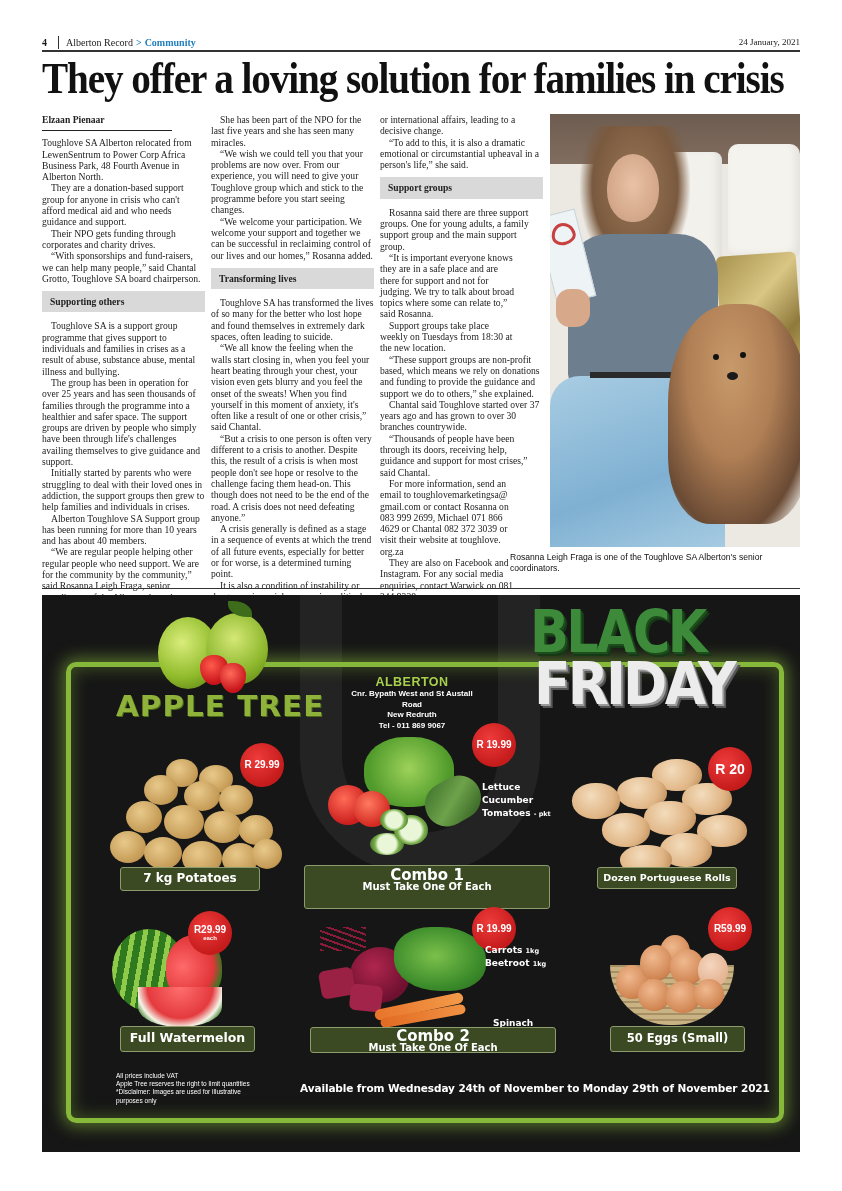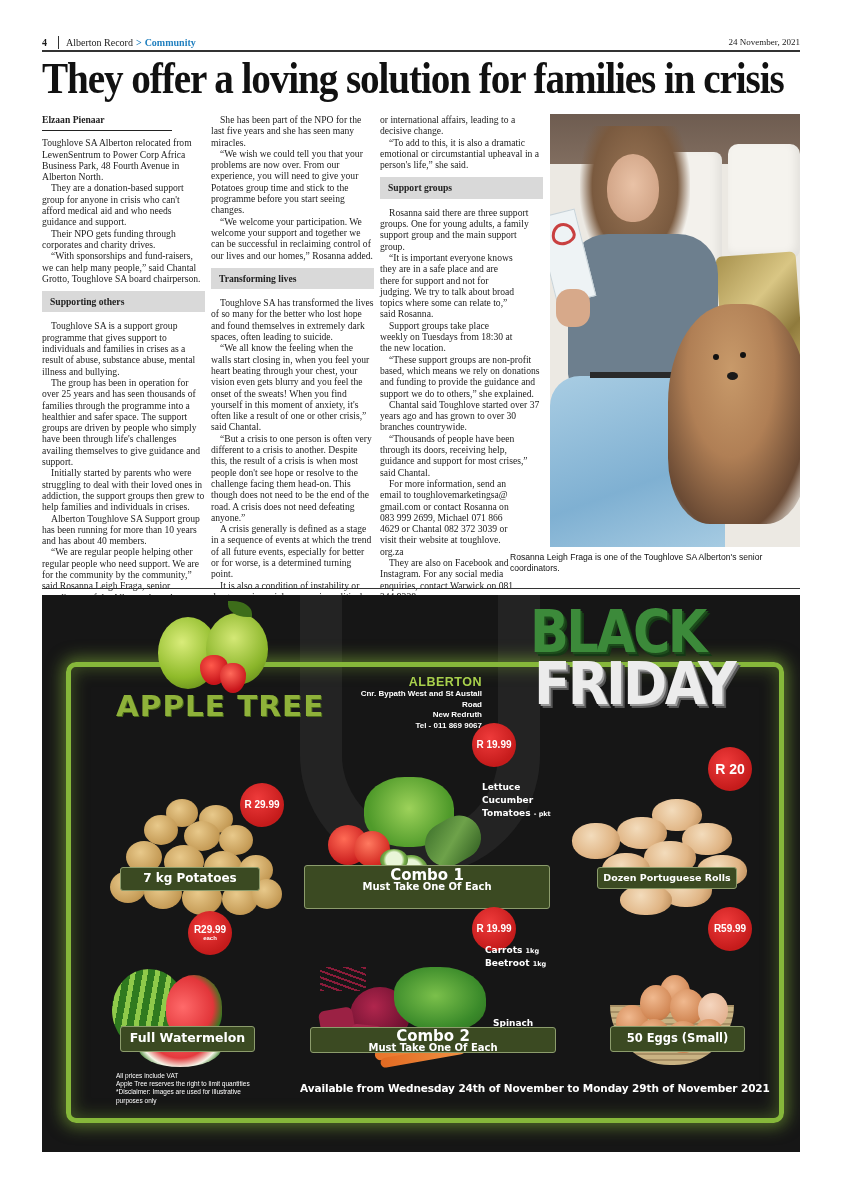--- a/index.html
+++ b/index.html
@@ -56,29 +56,29 @@
   .ad .bigU { position: absolute; left: 258px; top: -40px; width: 240px; height: 320px; border: 42px solid #232323; border-top: none; border-radius: 0 0 130px 130px; }
   .ad .frame { position: absolute; left: 24px; top: 67px; width: 718px; height: 461px; border: 5px solid #86b83a; border-radius: 10px; box-shadow: 0 0 16px 4px rgba(134,184,58,.55), inset 0 0 16px 2px rgba(134,184,58,.35); }
   .ad .apple { position: absolute; left: 116px; top: 12px; width: 110px; height: 90px; }
   .ad .apple .a1 { position: absolute; left: 0; top: 10px; width: 60px; height: 72px; background: radial-gradient(circle at 40% 35%, #d9ec7a, #8fbb2a 60%, #557a14); border-radius: 50%; }
   .ad .apple .a2 { position: absolute; left: 48px; top: 6px; width: 62px; height: 72px; background: radial-gradient(circle at 45% 35%, #d4e876, #8ab52a 60%, #557a14); border-radius: 50%; }
   .ad .apple .leaf { position: absolute; left: 70px; top: -6px; width: 24px; height: 16px; background: #3d6d1a; border-radius: 0 80% 0 80%; }
   .ad .apple .straw1 { position: absolute; left: 42px; top: 48px; width: 28px; height: 30px; background: radial-gradient(circle at 40% 35%, #ff5a4c, #c8141a 70%); border-radius: 45% 45% 50% 50% / 40% 40% 60% 60%; }
   .ad .apple .straw2 { position: absolute; left: 62px; top: 56px; width: 26px; height: 30px; background: radial-gradient(circle at 40% 35%, #ff6a5a, #c8141a 70%); border-radius: 45% 45% 50% 50% / 40% 40% 60% 60%; }
   .ad .brand { position: absolute; left: 74px; top: 95px; font-family: "DejaVu Sans", sans-serif; font-weight: bold; font-size: 28px; letter-spacing: 1px; color: #8fb23a; transform: scaleX(1.05); transform-origin: left; text-shadow: 1px 1px 0 #4b6a1a; }
 
-  .ad .store { position: absolute; left: 300px; top: 80px; width: 140px; text-align: right; color: #fff; font-family: "Liberation Sans", sans-serif; }
+  .ad .store { position: absolute; left: 300px; top: 80px; width: 140px; text-align: center; color: #fff; font-family: "Liberation Sans", sans-serif; }
   .ad .store .city { font-weight: bold; font-size: 12.5px; color: #a8d04c; letter-spacing: .5px; }
   .ad .store .line { font-size: 8px; font-weight: bold; line-height: 10.5px; }
 
   .ad .bf { position: absolute; left: 488px; top: 8px; width: 230px; height: 120px; font-family: "DejaVu Sans", sans-serif; font-weight: bold; }
   .ad .bf .black { position: absolute; left: 0; top: 0; font-size: 58px; line-height: 58px; letter-spacing: -3px; color: #3c8a3a; transform: scaleX(0.88); transform-origin: left; text-shadow: 2px 2px 0 #1d4d1c, 4px 4px 0 #153815; }
   .ad .bf .friday { position: absolute; left: 4px; top: 52px; font-size: 58px; line-height: 58px; letter-spacing: -3px; color: #ececec; transform: scaleX(0.92); transform-origin: left; text-shadow: 2px 2px 0 #9a9a9a, 4px 4px 0 #555; }
 
-  .product { position: absolute; margin-top: 40px; }
+  .product { position: absolute; }
   .price { position: absolute; width: 44px; height: 44px; border-radius: 50%; background: radial-gradient(circle at 40% 35%, #ef3b3b, #c51b1b 70%); color: #fff; font-family: "Liberation Sans", sans-serif; font-weight: bold; font-size: 10px; display: flex; flex-direction: column; align-items: center; justify-content: center; line-height: 10px; }
   .price .each { font-size: 6px; line-height: 7px; }
   .price.big { font-size: 14px; }
   .label { position: absolute; background: #3b4a22; border: 1.5px solid #8c9c6c; border-radius: 3px; color: #fff; font-family: "DejaVu Sans", sans-serif; font-weight: bold; text-align: center; }
   .label .main { display: block; }
   .label .sub { display: block; font-size: 10px; line-height: 7px; font-weight: bold; }
   .items-list { position: absolute; color: #fff; font-family: "DejaVu Sans", sans-serif; font-weight: bold; font-size: 9px; line-height: 13px; }
   .items-list .unit { font-size: 6.5px; }
 
   .potato { position: absolute; border-radius: 50%; background: radial-gradient(circle at 40% 35%, #e8c98b, #c49a55 70%, #8f6a33); }
@@ -91,21 +91,21 @@
 </style>
 </head>
 <body>
 
 <div class="folio">
   <span class="pg">4</span>
   <span class="sep"></span>
   <span class="paper">Alberton Record</span>
   <span class="arrow">&gt;</span>
   <span class="section">Community</span>
-  <span class="date">24 November, 2021</span>
+  <span class="date">24 January, 2021</span>
 </div>
 <div class="rule-top"></div>
 
 <h1 class="headline">They offer a loving solution for families in crisis</h1>
 
 <div class="col c1">
   <div class="byline">Elzaan Pienaar</div>
   <p class="noindent">Toughlove SA Alberton relocated from LewenSentrum to Power Corp Africa Business Park, 48 Fourth Avenue in Alberton North.</p>
   <p>They are a donation-based support group for anyone in crisis who can't afford medical aid and who needs guidance and support.</p>
   <p>Their NPO gets funding through corporates and charity drives.</p>
@@ -113,21 +113,21 @@
   <div class="subhead">Supporting others</div>
   <p>Toughlove SA is a support group programme that gives support to individuals and families in crises as a result of abuse, substance abuse, mental illness and bullying.</p>
   <p>The group has been in operation for over 25 years and has seen thousands of families through the programme into a healthier and safer space. The support groups are driven by people who simply have been through life's challenges availing themselves to give guidance and support.</p>
   <p>Initially started by parents who were struggling to deal with their loved ones in addiction, the support groups then grew to help families and individuals in crises.</p>
   <p>Alberton Toughlove SA Support group has been running for more than 10 years and has about 40 members.</p>
   <p>“We are regular people helping other regular people who need support. We are for the community by the community,” said Rosanna Leigh Fraga, senior coordinator of the Alberton branch.</p>
 </div>
 
 <div class="col c2">
   <p>She has been part of the NPO for the last five years and she has seen many miracles.</p>
-  <p>“We wish we could tell you that your problems are now over. From our experience, you will need to give your Potatoes group time and stick to the programme before you start seeing changes.</p>
+  <p>“We wish we could tell you that your problems are now over. From our experience, you will need to give your Toughlove group which and stick to the programme before you start seeing changes.</p>
   <p>“We welcome your participation. We welcome your support and together we can be successful in reclaiming control of our lives and our homes,” Rosanna added.</p>
   <div class="subhead">Transforming lives</div>
   <p>Toughlove SA has transformed the lives of so many for the better who lost hope and found themselves in extremely dark spaces, often leading to suicide.</p>
   <p>“We all know the feeling when the walls start closing in, when you feel your heart beating through your chest, your vision even gets blurry and you feel the onset of the sweats! When you find yourself in this moment of anxiety, it's often like a result of one or other crisis,” said Chantal.</p>
   <p>“But a crisis to one person is often very different to a crisis to another. Despite this, the result of a crisis is when most people don't see hope or resolve to the challenge facing them head-on. This though does not need to be the end of the road. A crisis does not need defeating anyone.”</p>
   <p>A crisis generally is defined as a stage in a sequence of events at which the trend of all future events, especially for better or for worse, is a determined turning point.</p>
   <p>It is also a condition of instability or danger, as in social, economic, political,</p>
 </div>
 
 <div class="col c3">

